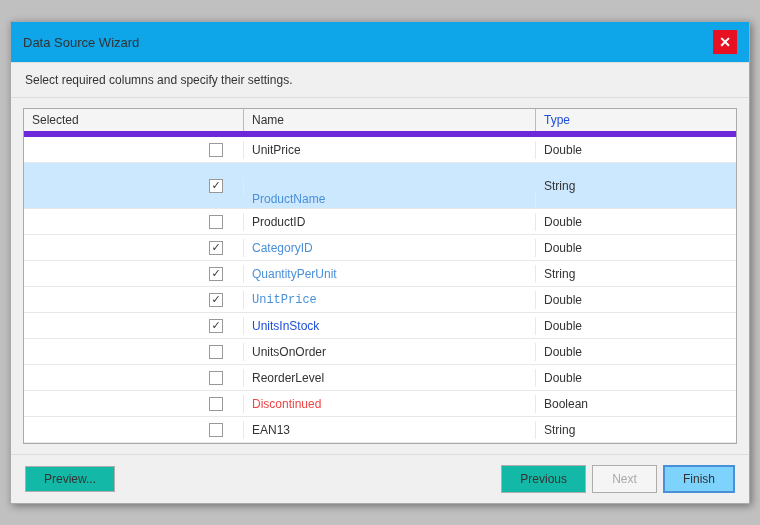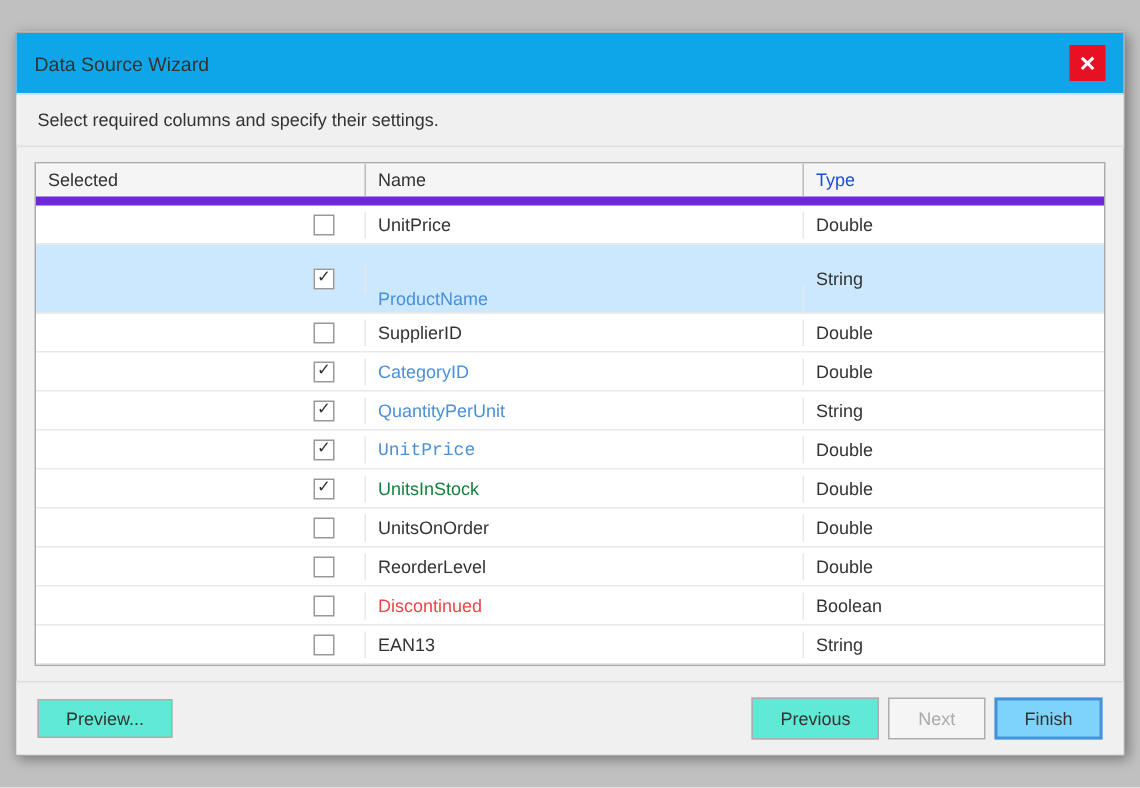--- a/index.html
+++ b/index.html
@@ -173,21 +173,21 @@
       background: #f0f0f0;
     }
     .footer-left {}
     .footer-right {
       display: flex;
       gap: 6px;
     }
     .btn {
       padding: 5px 18px;
       border: 1px solid #adadad;
-      background: #5eead4;
+      background: #14b8a6;
       color: #333;
       font-size: 12px;
       cursor: pointer;
       min-width: 65px;
       text-align: center;
     }
     .btn:disabled {
       color: #aaa;
       cursor: default;
       background: #f5f5f5;
@@ -235,21 +235,21 @@
           <div class="cell-selected">
             <div class="checkbox checked"></div>
           </div>
           <div class="cell-name link-style" style="color: rgb(74, 144, 217); margin-top: 27px;">ProductName</div>
           <div class="cell-type">String</div>
         </div>
         <div class="table-row">
           <div class="cell-selected">
             <div class="checkbox"></div>
           </div>
-          <div class="cell-name" style="color: rgb(51, 51, 51);">SupplierID</div>
+          <div class="cell-name" style="color: rgb(51, 51, 51);">ProductID</div>
           <div class="cell-type">Double</div>
         </div>
         <div class="table-row">
           <div class="cell-selected">
             <div class="checkbox checked"></div>
           </div>
           <div class="cell-name link-style" style="color: rgb(74, 144, 217);">CategoryID</div>
           <div class="cell-type">Double</div>
         </div>
         <div class="table-row">
@@ -263,21 +263,21 @@
           <div class="cell-selected">
             <div class="checkbox checked"></div>
           </div>
           <div class="cell-name link-style" style="color: rgb(74, 144, 217); font-family: Liberation Mono, monospace;">UnitPrice</div>
           <div class="cell-type">Double</div>
         </div>
         <div class="table-row">
           <div class="cell-selected">
             <div class="checkbox checked"></div>
           </div>
-          <div class="cell-name link-style" style="color: #15803d;">UnitsInStock</div>
+          <div class="cell-name link-style" style="color: #1d4ed8;">UnitsInStock</div>
           <div class="cell-type">Double</div>
         </div>
         <div class="table-row">
           <div class="cell-selected">
             <div class="checkbox"></div>
           </div>
           <div class="cell-name" style="color: rgb(51, 51, 51);">UnitsOnOrder</div>
           <div class="cell-type">Double</div>
         </div>
         <div class="table-row">

